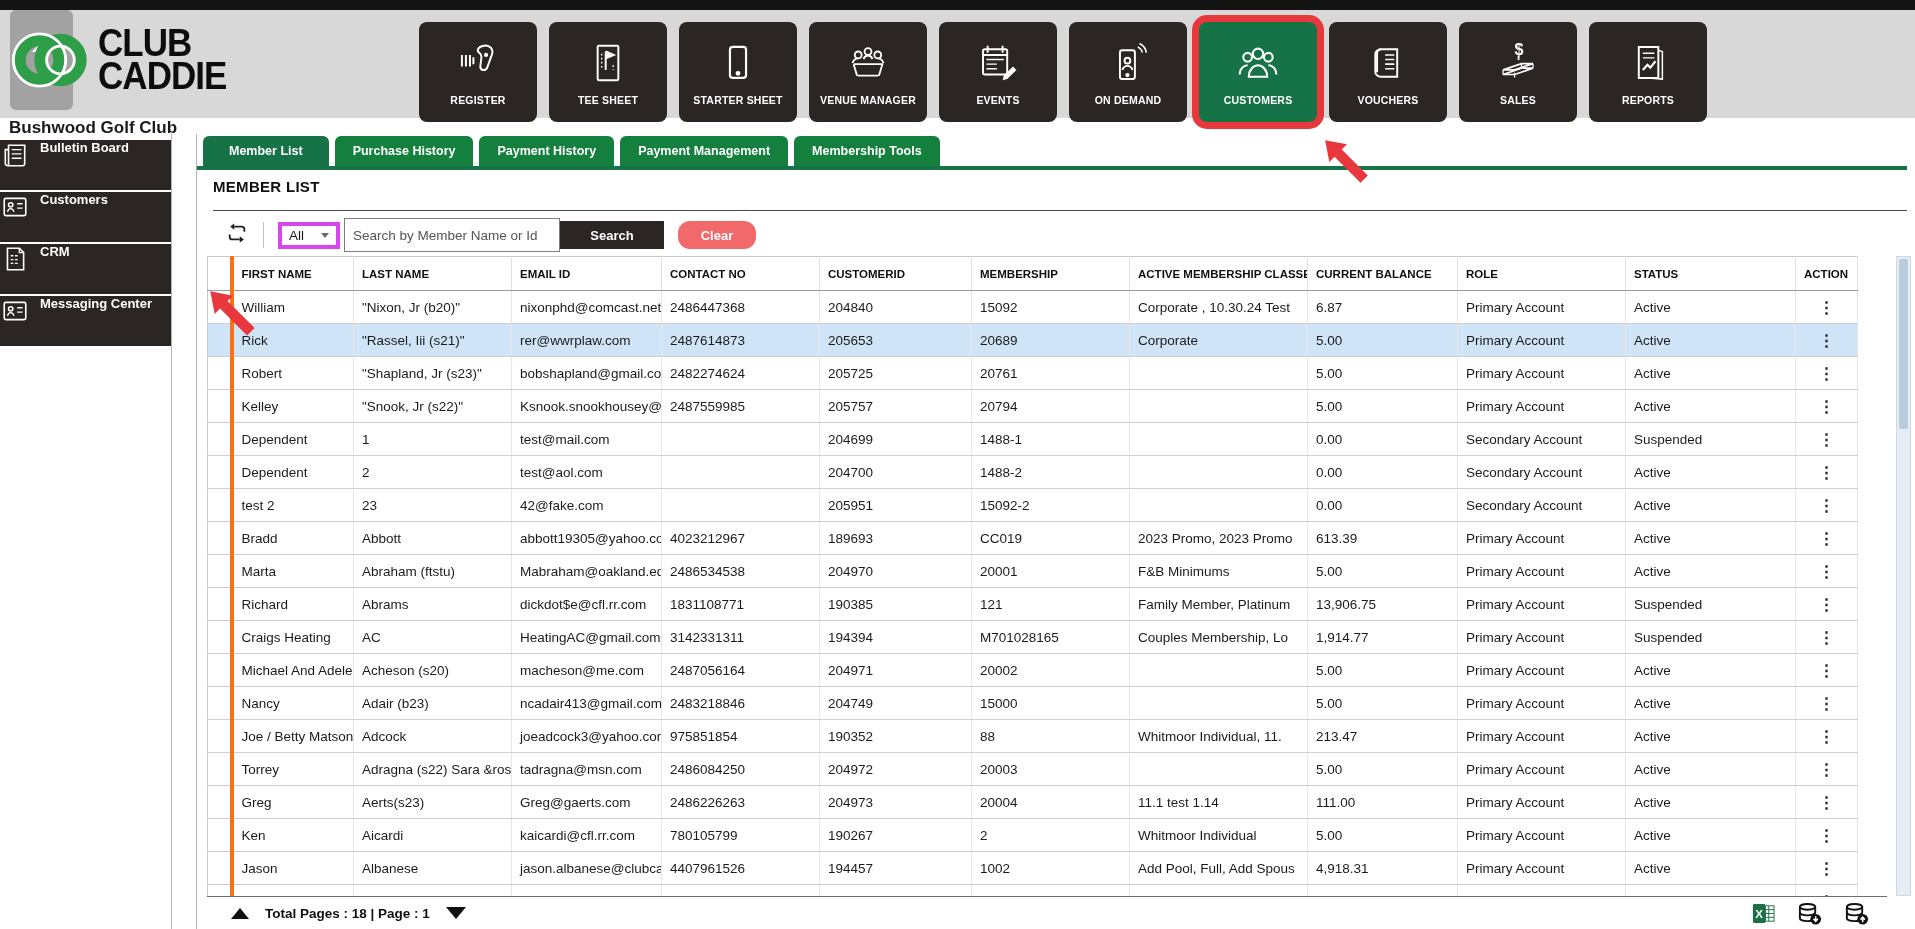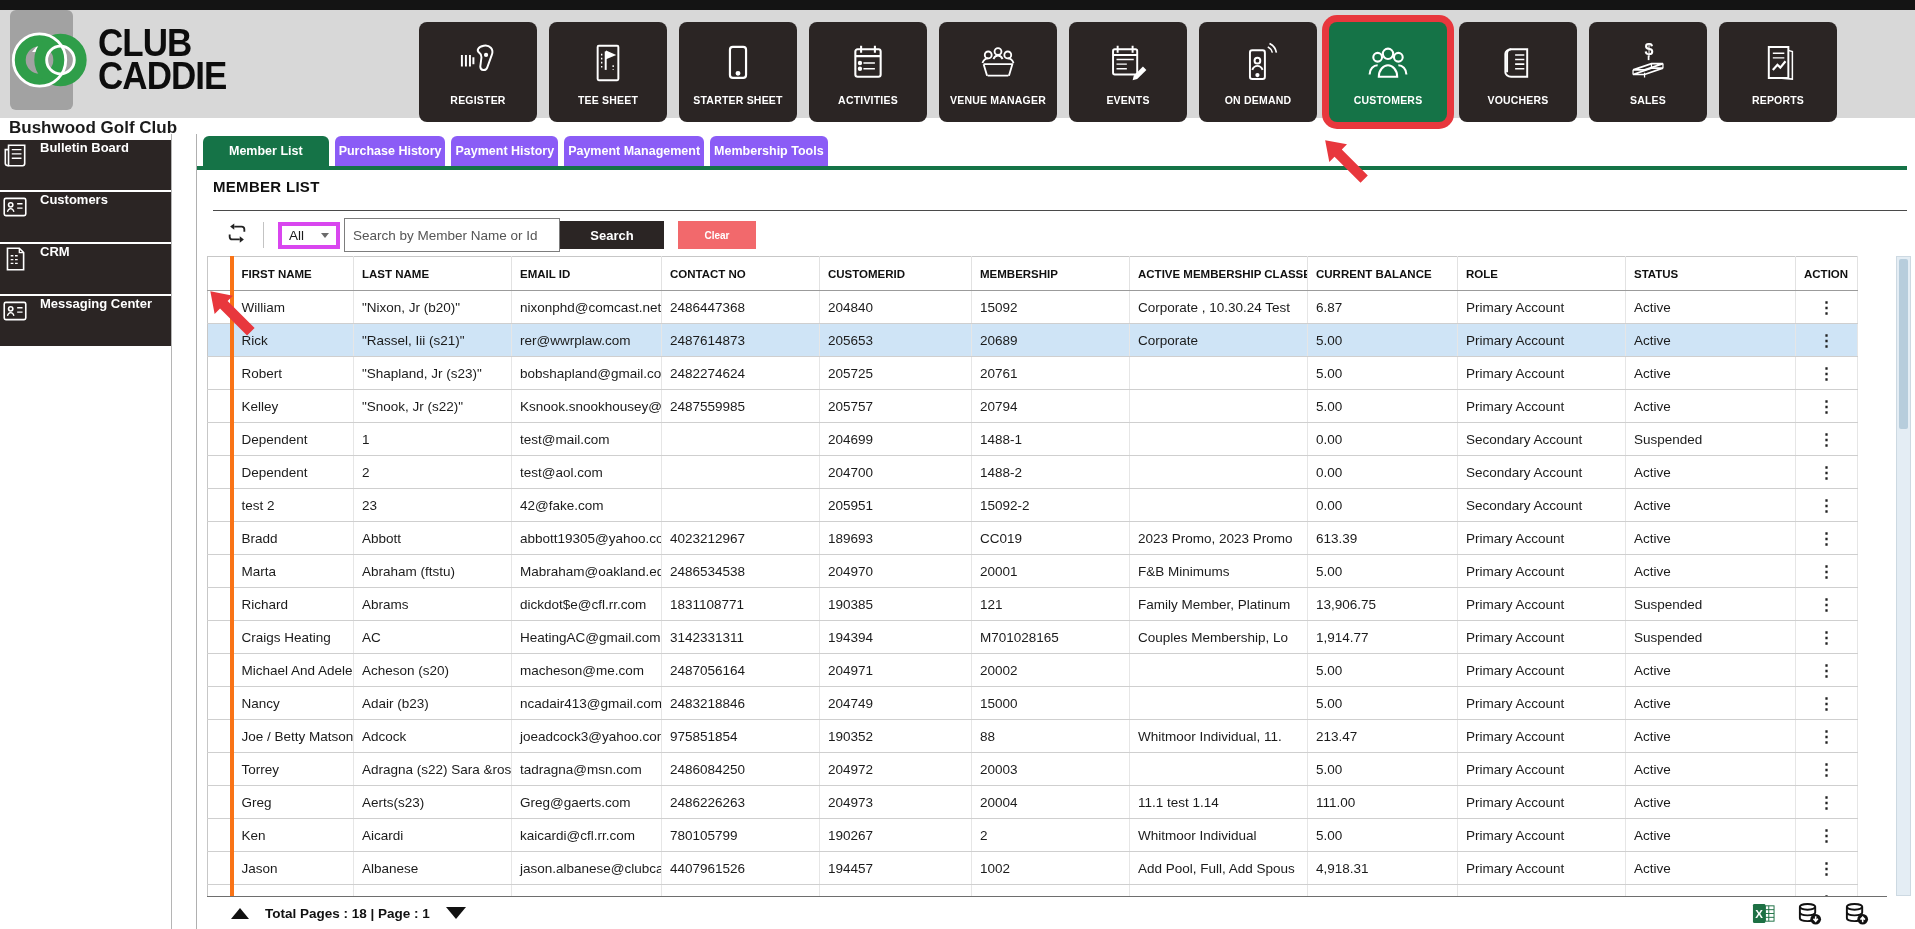--- a/index.html
+++ b/index.html
@@ -31,41 +31,41 @@
   .side-item{height:50px;background:#2b2524;color:#fff;display:flex;gap:10px;
     padding-left:0;margin-bottom:2px;font-weight:bold;font-size:13px;cursor:pointer;position:relative;}
   .side-item .side-icon{width:30px;height:30px;display:flex;align-items:center;justify-content:center;}
   .side-item .side-icon svg{width:28px;height:28px;}
   .side-item.active{background:#157347;width:190px;z-index:5;}
   .side-item.annotated{box-shadow:0 0 0 6px #e8373d;}
   
   .main{position:absolute;left:173px;top:134px;right:0;bottom:0;background:#fff;}
   .main .vline{position:absolute;left:23px;top:0;bottom:0;border-left:1px solid #b0b0b0;}
   .tabs{position:absolute;left:30px;top:2px;display:flex;gap:6px;}
-  .tab{height:30px;background:#8b5cf6;color:#fff;font-weight:bold;font-size:12.5px;border-radius:6px 6px 0 0;
-    display:flex;align-items:center;padding:0 4px;cursor:pointer;white-space:nowrap;}
+  .tab{height:30px;background:#15803d;color:#fff;font-weight:bold;font-size:12.5px;border-radius:6px 6px 0 0;
+    display:flex;align-items:center;padding:0 18px;cursor:pointer;white-space:nowrap;}
   .tab.active{background:#157347;padding:0 26px;}
   .tabs-underline{position:absolute;left:24px;right:8px;top:32px;height:4px;background:#157347;}
   .page-title{position:absolute;left:40px;top:44px;font-size:15px;font-weight:bold;letter-spacing:.3px;color:#101010;}
   .title-rule{position:absolute;left:40px;right:8px;top:76px;border-top:1px solid #4a4a4a;}
   
   .controls{position:absolute;left:52px;top:87px;display:flex;align-items:center;height:28px;}
   .icon-btn{width:24px;height:24px;display:flex;align-items:center;justify-content:center;cursor:pointer;}
   .icon-btn svg{width:22px;height:22px;}
   .ctrl-divider{width:1px;height:26px;background:#c3c3c3;margin:0 14px;}
   .select-box{width:62px;height:27px;border:4px solid #d946ef;background:#fff;display:flex;align-items:center;
     justify-content:space-between;padding:0 7px;box-sizing:border-box;font-size:13.5px;cursor:pointer;}
   .caret-down{width:0;height:0;border-left:4.5px solid transparent;border-right:4.5px solid transparent;border-top:5.5px solid #6b6b6b;}
   .search-input{width:216px;height:27px;margin-left:4px;border:1px solid #7d7d7d;box-sizing:border-box;
     padding:16px 8px;font-size:13.5px;font-family:"Liberation Sans",sans-serif;color:#222;}
   .search-input::placeholder{color:#555;}
   .btn-dark{height:28px;width:104px;background:#2b2524;color:#fff;border:none;font-weight:bold;font-size:13px;
     font-family:"Liberation Sans",sans-serif;cursor:pointer;}
   .btn-clear{height:28px;width:78px;margin-left:14px;background:#f2696c;color:#fff;border:none;font-weight:bold;
-    font-size:10px;font-family:"Liberation Sans",sans-serif;cursor:pointer;border-radius:0;}
+    font-size:13px;font-family:"Liberation Sans",sans-serif;cursor:pointer;border-radius:12px;}
   
   .tbl-wrap{position:absolute;left:34px;top:122px;}
   table.tbl{border-collapse:collapse;table-layout:fixed;width:1650px;border-left:1px solid #c7c7c7;border-top:1px solid #c7c7c7;}
   .tbl th{height:33px;font-size:11.5px;font-weight:bold;color:#101010;text-align:left;padding:0 8px;
     white-space:nowrap;overflow:hidden;border-bottom:1px solid #9b9b9b;border-right:1px solid #e2e2e2;background:#fff;}
   .tbl td{height:32px;font-size:13.5px;color:#1b1b1b;padding:0 8px;white-space:nowrap;overflow:hidden;
     border-bottom:1px solid #cfcfcf;border-right:1px solid #e6e6e6;}
   .tbl th:nth-child(2),.tbl td:nth-child(2){border-left:4px solid #f97316;}
   .tbl tr.selected td{background:#cfe4f6;}
   .tbl td.action{text-align:center;font-weight:bold;font-size:16px;color:#222;cursor:pointer;letter-spacing:0;}
@@ -138,34 +138,20 @@
       <div class="nav-btn">
         <span class="nav-icon">
           <svg viewBox="0 0 40 40">
             <g fill="none" stroke="#fff" stroke-width="1.9">
               <rect x="13" y="6" width="14" height="27" rx="2.5"></rect>
               <circle cx="20" cy="29" r="1.2" fill="#fff"></circle>
             </g>
           </svg>
         </span>
         <span class="nav-label">STARTER SHEET</span>
-      </div>
-      <div class="nav-btn">
-        <span class="nav-icon">
-          <svg viewBox="0 0 40 40">
-            <g fill="none" stroke="#fff" stroke-width="1.8">
-              <rect x="9" y="8" width="22" height="24" rx="2"></rect>
-              <path d="M14 5v6M26 5v6M9 14h22"></path>
-              <path d="M16 20h10M16 25h10" stroke-width="1.4"></path>
-              <circle cx="13" cy="20" r="1" fill="#fff"></circle>
-              <circle cx="13" cy="25" r="1" fill="#fff"></circle>
-            </g>
-          </svg>
-        </span>
-        <span class="nav-label">ACTIVITIES</span>
       </div>
       <div class="nav-btn">
         <span class="nav-icon">
           <svg viewBox="0 0 40 40">
             <g fill="none" stroke="#fff" stroke-width="1.6">
               <circle cx="11.5" cy="13" r="3"></circle>
               <circle cx="28.5" cy="13" r="3"></circle>
               <circle cx="20" cy="10" r="3"></circle>
               <path d="M6.5 20c1-2.8 3-4 5-4M33.5 20c-1-2.8-3-4-5-4M16 16.5c1-2 2.5-3 4-3s3 1 4 3"></path>
               <path d="M7.5 21h25l-3 10M10.5 31l-3-10M11 31h18"></path>

